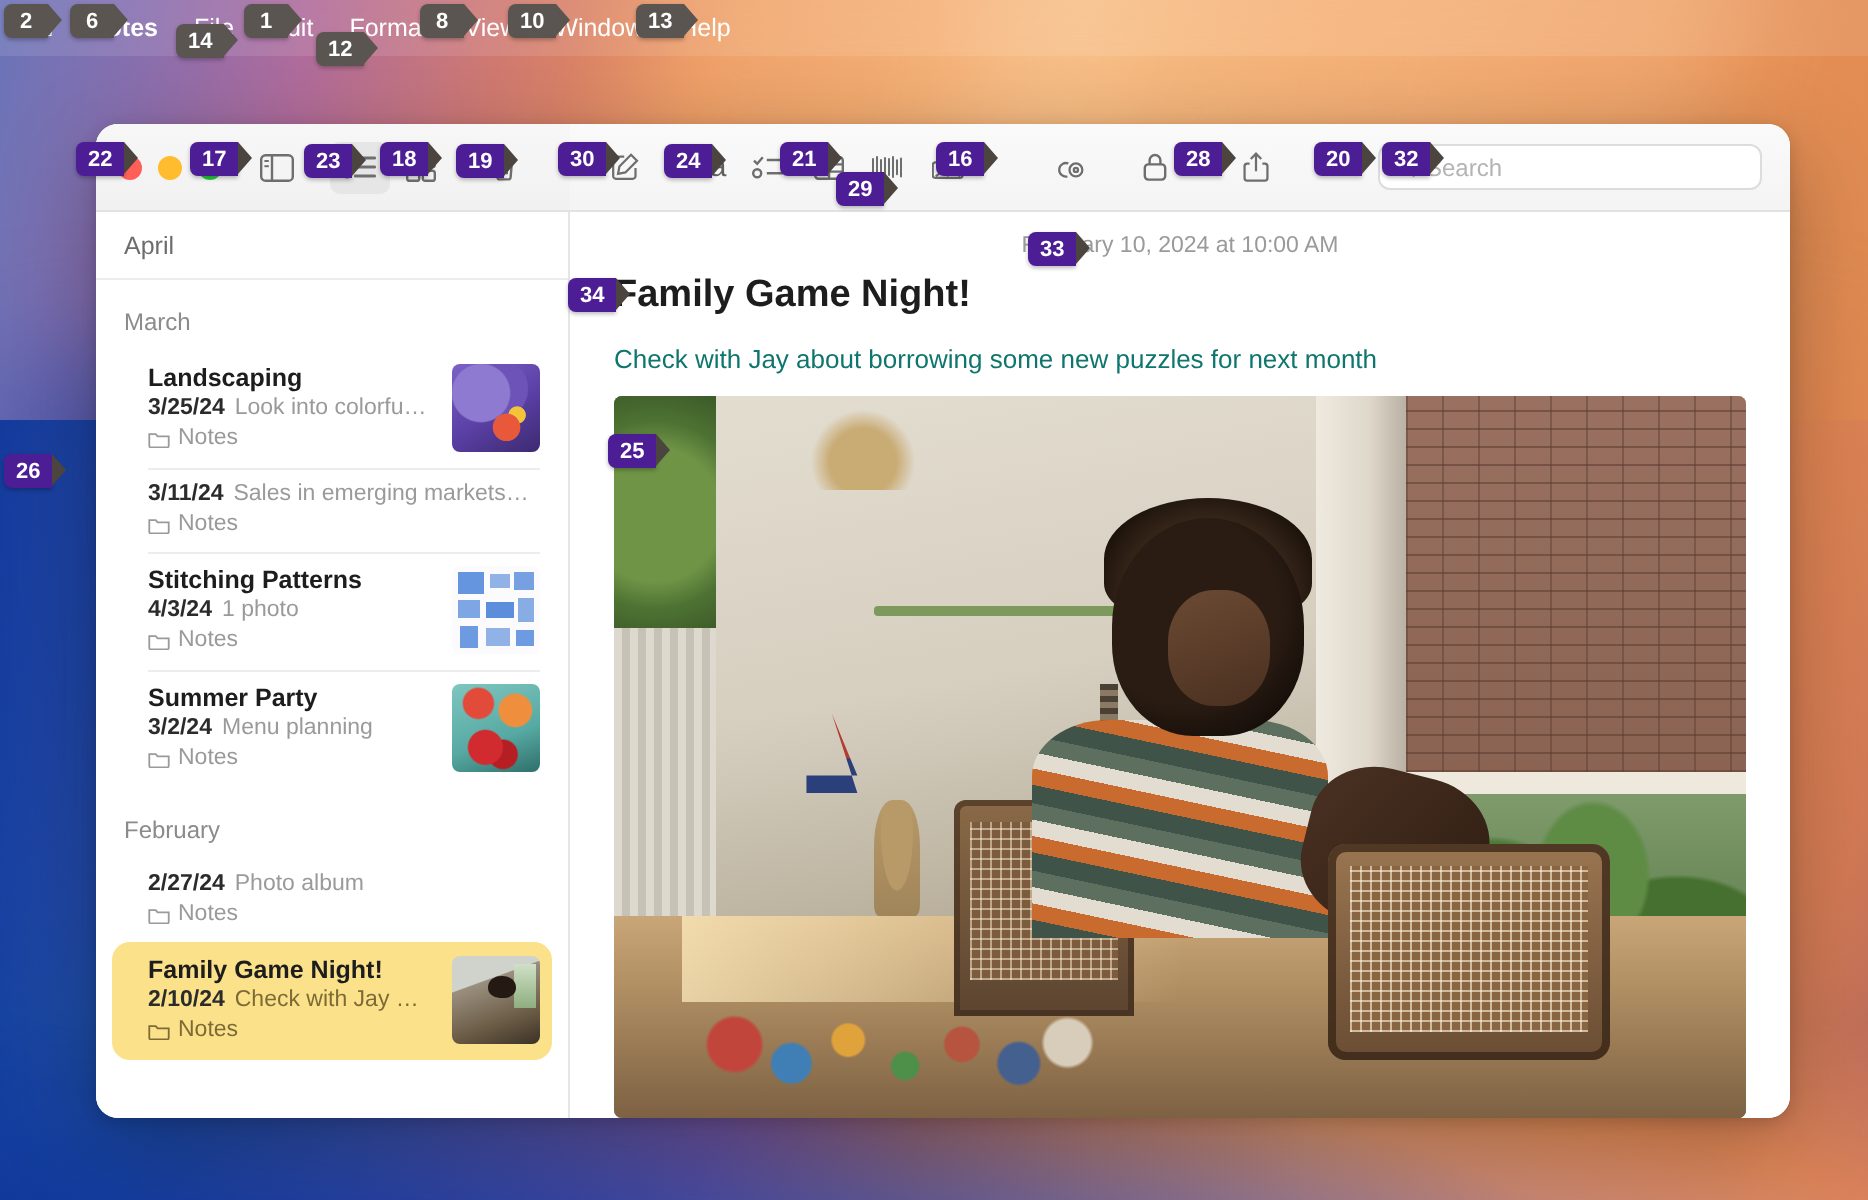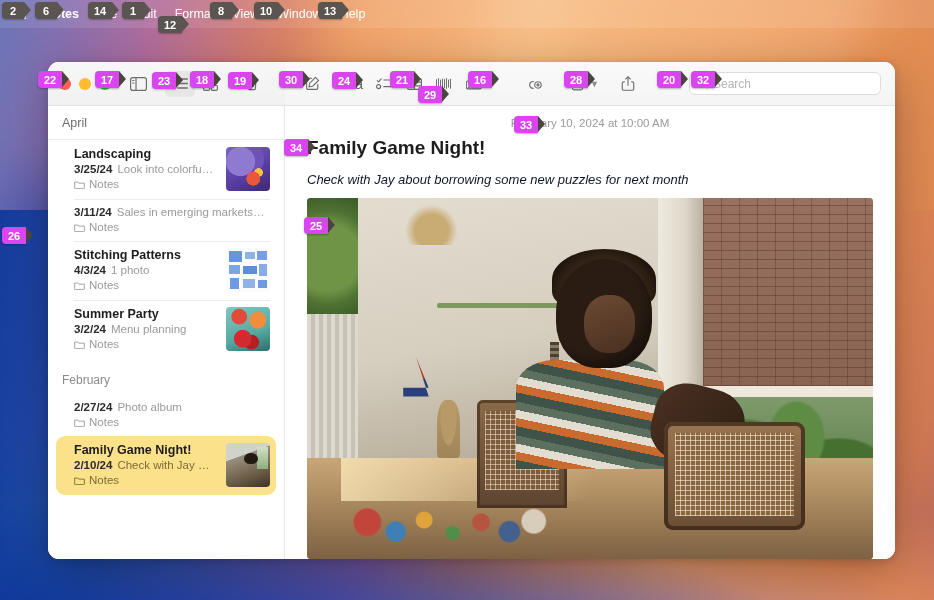--- a/index.html
+++ b/index.html
@@ -157,21 +157,21 @@
   .th-boy .head{ position:absolute; left:42%; top:22%; width:30%; height:26%;
                  background:#241a13; border-radius:50% 50% 45% 45%; }
   .th-boy .win{ position:absolute; right:4%; top:8%; width:26%; height:52%;
                 background:linear-gradient(#cfe0c6,#8fae80); }
 
   
   #content{ flex:1; display:flex; flex-direction:column; background:#fff;
             overflow:hidden; position:relative; }
   .note-date{ text-align:center; font-size:11.5px; color:#9a9a9a; padding:11px 0 4px; }
   .note-title{ font-size:19px; font-weight:bold; color:#1d1d1d; padding:4px 22px 0; }
-  .note-para{ font-size:13px; color:#0f172a; padding:13px 22px 11px;font-style:italic; }
+  .note-para{ font-size:13px; color:#0f766e; padding:13px 22px 11px; }
   .note-photo{ margin:0 22px; flex:1; border-radius:4px; overflow:hidden; position:relative;
                background:#2b2119; }
 
   
   .ph{ position:absolute; }
   .ph-wallL{ left:0; top:0; width:9%; height:100%; background:linear-gradient(#c9c6bc,#a39e92); }
   .ph-curtain{ left:0; top:32%; width:9%; height:68%;
      background:repeating-linear-gradient(90deg,#ddd9cf 0 4px,#c7c2b6 4px 8px); }
   .ph-treeL{ left:0; top:0; width:9%; height:33%;
      background:radial-gradient(circle at 40% 50%, #6f9446 0 50%, #4e7233 70%, #3b5a28 100%); }
@@ -256,21 +256,21 @@
     background:#5a5550; color:#fff; font-size:11px; font-weight:bold;
     display:flex; align-items:center; justify-content:center;
     border-radius:4px 0 0 4px;
     box-shadow:0 1px 2px rgba(0,0,0,.28);
   }
   .badge::after{
     content:""; position:absolute; right:-7px; top:0;
     border-top:8.5px solid transparent; border-bottom:8.5px solid transparent;
     border-left:7px solid #5a5550;
   }
-  .badge.dark{ background:#d946ef; }
+  .badge.dark{ background:#4c1d95; }
   .badge.dark::after{ border-left-color:#4b443f; }
 </style>
 </head>
 <body>
 
 <div id="desktop">
   <div class="wp-base"></div>
   <div class="wp-top"></div>
   <div class="wp-ray" style="left:300px;"></div>
   <div class="wp-ray" style="left:470px; width:170px;"></div>
@@ -420,20 +420,21 @@
         <span>Search</span>
       </div>
     </div>
   </div>
 
   <div id="wbody">
 
     <div id="notelist">
       <div class="pinned-hdr">April</div>
 
+      <div class="sec-hdr">March</div>
 
       <div class="note-row">
         <div class="nr-text">
           <div class="nr-title">Landscaping</div>
           <div class="nr-line2">
             <span class="nr-date">3/25/24</span>
             <span class="nr-prev">Look into colorfu…</span>
           </div>
           <div class="nr-folder">
             <svg width="11" height="9" viewBox="0 0 12 10" fill="none" stroke="currentColor" stroke-width="1">
@@ -573,37 +574,37 @@
         <div class="ph ph-chairR"></div>
         <div class="ph ph-caneR"></div>
         <div class="ph ph-puzzle"></div>
       </div>
     </div>
   </div>
 </div>
 
 <div class="badge" style="left:2px;  top:2px;">2</div>
 <div class="badge" style="left:35px; top:2px;">6</div>
-<div class="badge" style="left:88px; top:2px;">14</div>
+<div class="badge" style="left:88px; top:12px;">14</div>
 <div class="badge" style="left:122px;top:2px;">1</div>
 <div class="badge" style="left:158px;top:16px;">12</div>
 <div class="badge" style="left:210px;top:2px;">8</div>
 <div class="badge" style="left:254px;top:2px;">10</div>
 <div class="badge" style="left:318px;top:2px;">13</div>
 
 <div class="badge dark" style="left:38px; top:71px;">22</div>
 <div class="badge dark" style="left:95px; top:71px;">17</div>
 <div class="badge dark" style="left:152px;top:72px;">23</div>
 <div class="badge dark" style="left:190px;top:71px;">18</div>
 <div class="badge dark" style="left:228px;top:72px;">19</div>
 <div class="badge dark" style="left:279px;top:71px;">30</div>
 <div class="badge dark" style="left:332px;top:72px;">24</div>
 <div class="badge dark" style="left:390px;top:71px;">21</div>
 <div class="badge dark" style="left:418px;top:86px;">29</div>
 <div class="badge dark" style="left:468px;top:71px;">16</div>
-<div class="badge dark" style="left:564px;top:71px;">28</div>
+<div class="badge dark" style="left:587px;top:71px;">28</div>
 <div class="badge dark" style="left:657px;top:71px;">20</div>
 <div class="badge dark" style="left:691px;top:71px;">32</div>
 
 <div class="badge dark" style="left:2px;  top:227px;">26</div>
 <div class="badge dark" style="left:514px;top:116px;">33</div>
 <div class="badge dark" style="left:284px;top:139px;">34</div>
 <div class="badge dark" style="left:304px;top:217px;">25</div>
 
 </body></html>

